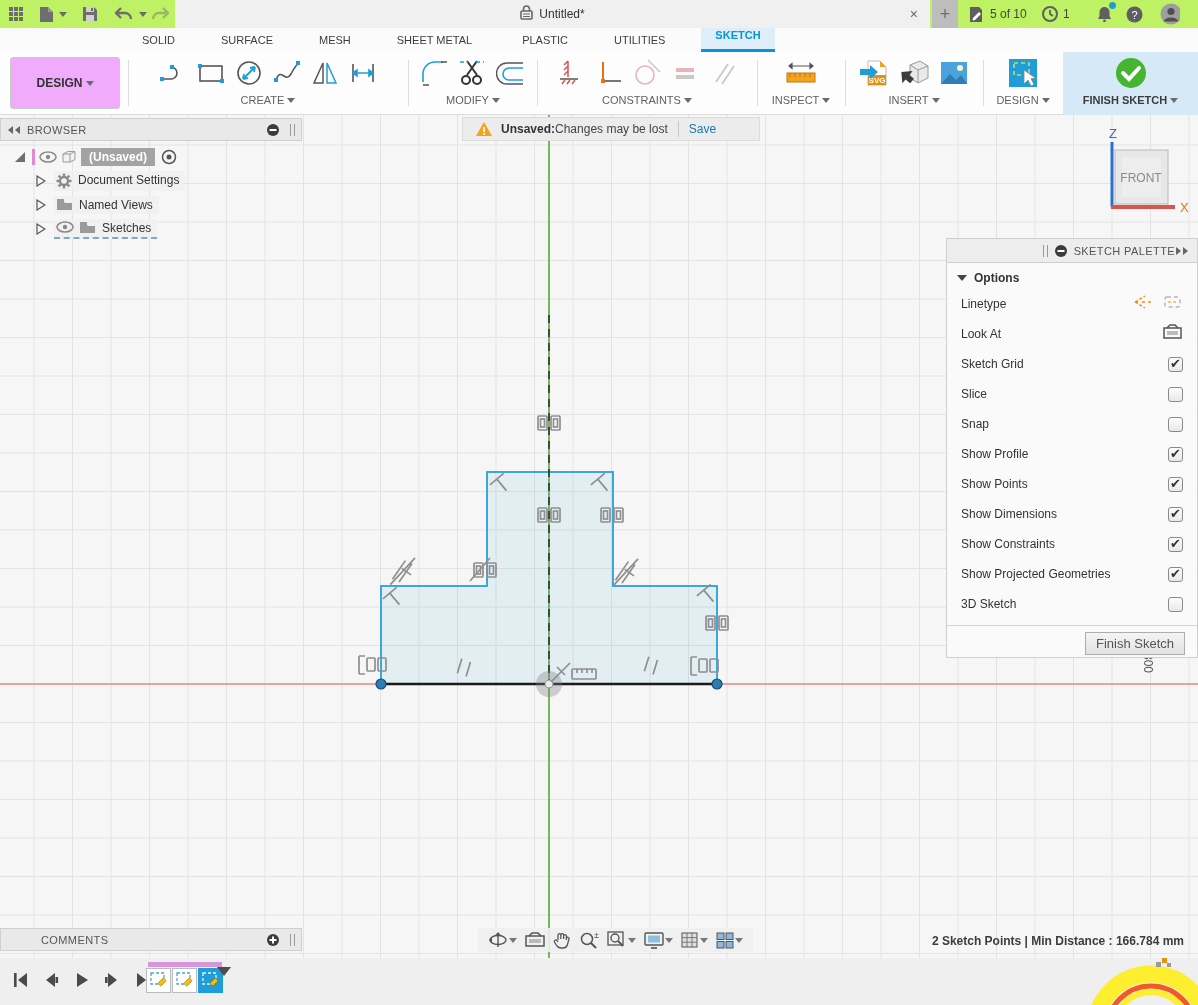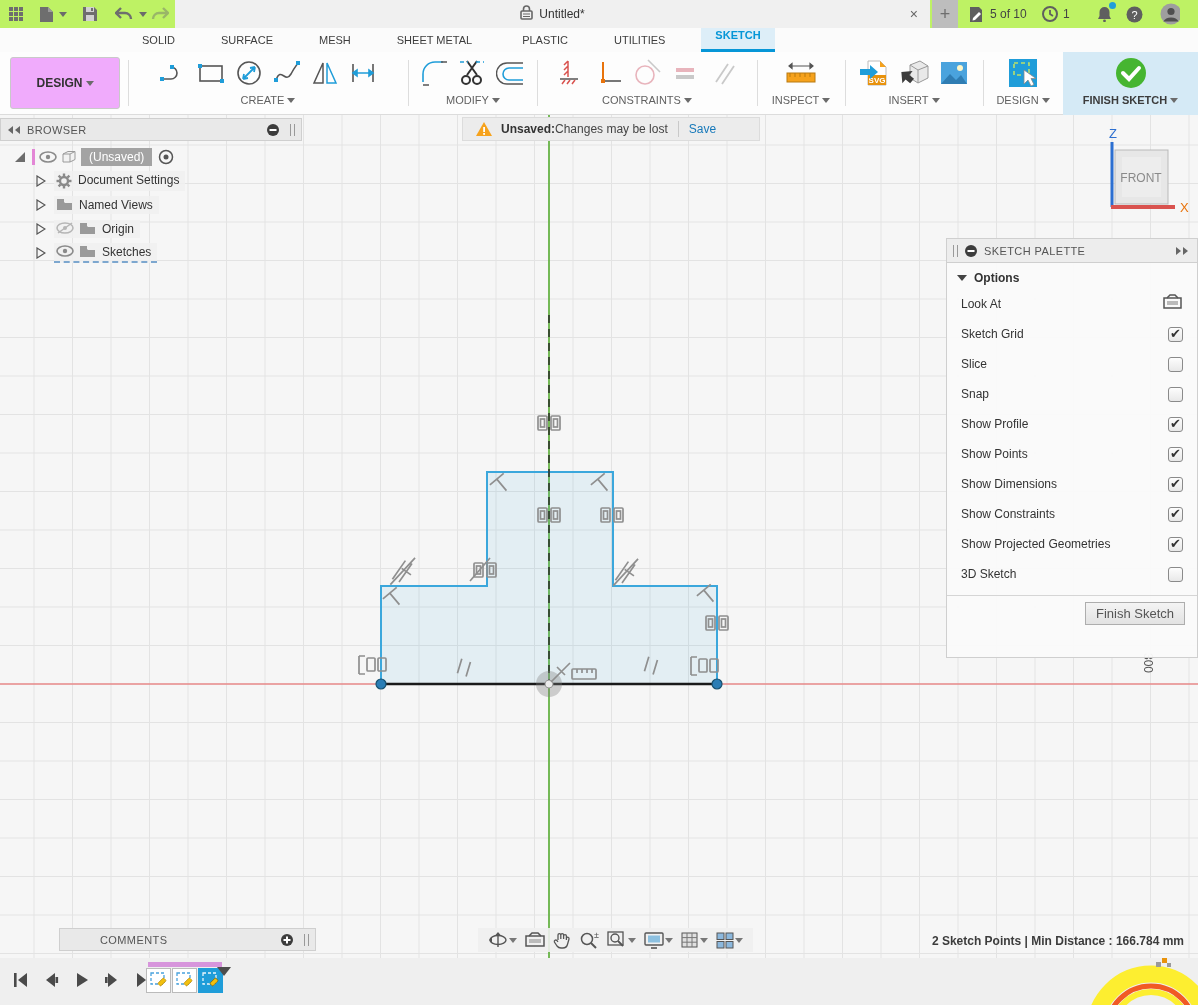--- a/index.html
+++ b/index.html
@@ -42,42 +42,42 @@
   #dim-label { position:absolute; left:1138px; top:656px; z-index:3; font-size:12px; color:#555; transform:rotate(90deg); }
 
   
   .panel-header { background:#e9e9e9; border:1px solid #cfcfcf; display:flex; align-items:center; font-size:11px; color:#555; letter-spacing:.4px; }
   .grip { width:5px; height:12px; border-left:1px solid #999; border-right:1px solid #999; margin:0 6px; }
   #browser { position:absolute; left:0; top:118px; width:302px; z-index:20; }
   #browser .panel-header { height:23px; }
   .tree { padding:4px 0 4px 14px; font-size:12px; color:#333; }
   .trow { display:flex; align-items:center; height:24px; cursor:pointer; }
   .rowbg { background:rgba(240,240,240,.85); display:flex; align-items:flex-start; padding:2px 6px 2px 2px; }
-  .unsaved-chip { background:#a3a3a3; color:#fff; font-weight:normal; padding:2px 8px; font-size:12px; }
+  .unsaved-chip { background:#a3a3a3; color:#fff; font-weight:bold; padding:2px 8px; font-size:12px; }
   .pinkbar { width:3px; height:16px; background:#e387d6; margin-right:4px; }
   .dash-under { border-bottom:2px dashed #7da7cf; }
 
   #warnbar { position:absolute; left:462px; top:117px; width:298px; height:24px; background:#ececec; border:1px solid #dcdcdc; display:flex; align-items:center; z-index:20; font-size:12px; }
   #warnbar .sep { width:1px; height:16px; background:#c9c9c9; margin:0 10px; }
   #save-link { color:#1779ba; cursor:pointer; }
 
   #viewcube { position:absolute; left:1095px; top:122px; width:100px; height:100px; z-index:20; }
 
   #palette { position:absolute; left:946px; top:238px; width:252px; height:420px; z-index:20; background:rgba(250,250,250,.96); border:1px solid #cfcfcf; }
-  #palette .panel-header { height:24px; border:none; border-bottom:1px solid #cfcfcf; background:#ededed; justify-content:space-between; }
+  #palette .panel-header { height:24px; border:none; border-bottom:1px solid #cfcfcf; background:#ededed; justify-content:flex-end; }
   #opts-title { display:flex; align-items:center; font-size:12px; font-weight:bold; color:#333; padding:8px 0 4px 10px; }
   .tri-dn { width:0; height:0; border-left:5px solid transparent; border-right:5px solid transparent; border-top:6px solid #444; margin-right:7px; }
   .p-row { display:flex; align-items:center; justify-content:space-between; height:30px; padding:0 14px 0 14px; }
   .p-label { font-size:12px; color:#333; }
   .cb { width:15px; height:15px; border:1px solid #8a8a8a; border-radius:3px; background:linear-gradient(#fdfdfd,#e8e8e8); position:relative; cursor:pointer; }
   .cb.checked::after { content:"✔"; position:absolute; left:1px; top:-2px; font-size:13px; color:#333; }
   #palette-footer { border-top:1px solid #d5d5d5; height:36px; display:flex; align-items:center; justify-content:flex-end; padding-right:12px; margin-top:6px; }
   #finish-sketch-btn { border:1px solid #adadad; background:linear-gradient(#f4f4f4,#e2e2e2); color:#555; font-size:13px; padding:3px 10px; cursor:pointer; }
 
-  #comments { position:absolute; left:14px; top:928px; width:302px; z-index:20;padding-left:45px; }
+  #comments { position:absolute; left:0; top:928px; width:302px; z-index:20; }
   #comments .panel-header { height:23px; }
 
   #navbar { position:absolute; left:478px; top:928px; height:24px; z-index:20; display:flex; align-items:center; background:rgba(240,240,240,.9); padding:0 6px; }
   #navbar > span { margin:0 4px; display:flex; align-items:center; cursor:pointer; }
   #navbar .caret { border-top-color:#777; margin-left:1px; }
 
   #selinfo { position:absolute; right:14px; top:934px; z-index:20; font-size:12px; font-weight:bold; color:#3c3c3c; }
 
   
   #timeline { position:absolute; left:0; top:958px; width:1198px; height:47px; background:#efefef; z-index:25; }
@@ -559,37 +559,20 @@
             <path d="M1,3 h6 l2,2 h7 v7 h-15 z" fill="#9a9a9a"></path>
             <rect x="1" y="1" width="7" height="3" fill="#9a9a9a"></rect>
           </svg>
         <span>Named Views</span>
       </span>
     </div>
     <div class="trow" style="padding-left:22px">
       <svg width="10" height="12" style="margin-right:8px">
           <path d="M1,1 L9,6 L1,11 z" fill="none" stroke="#555" stroke-width="1.2"></path>
         </svg>
-      <span class="rowbg">
-        <svg width="18" height="12" style="margin-right:5px">
-            <ellipse cx="9" cy="6" rx="8" ry="5" fill="none" stroke="#b5b5b5" stroke-width="1.5"></ellipse>
-            <circle cx="9" cy="6" r="2" fill="#b5b5b5"></circle>
-            <line x1="2" y1="11" x2="16" y2="1" stroke="#b5b5b5" stroke-width="1.5"></line>
-          </svg>
-        <svg width="17" height="13" style="margin-right:6px">
-            <path d="M1,3 h6 l2,2 h7 v7 h-15 z" fill="#9a9a9a"></path>
-            <rect x="1" y="1" width="7" height="3" fill="#9a9a9a"></rect>
-          </svg>
-        <span>Origin</span>
-      </span>
-    </div>
-    <div class="trow" style="padding-left:22px">
-      <svg width="10" height="12" style="margin-right:8px">
-          <path d="M1,1 L9,6 L1,11 z" fill="none" stroke="#555" stroke-width="1.2"></path>
-        </svg>
       <span class="rowbg dash-under">
         <svg width="18" height="12" style="margin-right:5px">
             <ellipse cx="9" cy="6" rx="8" ry="5" fill="none" stroke="#8a8a8a" stroke-width="1.6"></ellipse>
             <circle cx="9" cy="6" r="2.2" fill="#8a8a8a"></circle>
           </svg>
         <svg width="17" height="13" style="margin-right:6px">
             <path d="M1,3 h6 l2,2 h7 v7 h-15 z" fill="#9a9a9a"></path>
             <rect x="1" y="1" width="7" height="3" fill="#9a9a9a"></rect>
           </svg>
         <span>Sketches</span>
@@ -635,20 +618,32 @@
     <svg width="14" height="10" style="margin-right:8px">
         <path d="M1,1 L6,5 L1,9 z M8,1 L13,5 L8,9 z" fill="#666"></path>
       </svg>
   </div>
   <div id="opts-title">
     <span class="tri-dn"></span>
     <span>Options</span>
   </div>
   <div id="palette-rows">
       <div class="p-row">
+        <span class="p-label">Linetype</span>
+        <span style="display: flex; align-items: center;">
+          <span style="margin-right:10px"><svg width="20" height="16">
+              <path d="M2,8 L12,2 M2,8 L12,14 M2,8 h5 M9,8 h4 M15,8 h3" stroke="#e8920c" stroke-width="1.4" fill="none" stroke-dasharray="3 2"></path>
+            </svg></span>
+          <span><svg width="20" height="16">
+              <rect x="2" y="3" width="15" height="10" rx="2" fill="none" stroke="#b5b5b5" stroke-width="1.4" stroke-dasharray="4 3"></rect>
+              <line x1="5" y1="8" x2="14" y2="8" stroke="#e8920c" stroke-width="1.2" stroke-dasharray="3 2"></line>
+            </svg></span>
+        </span>
+      </div>
+      <div class="p-row">
         <span class="p-label">Look At</span>
         <span style="display: flex; align-items: center;">
           <span><svg width="20" height="16">
               <rect x="1" y="4" width="17" height="10" fill="none" stroke="#555" stroke-width="1.5"></rect>
               <rect x="4" y="7" width="11" height="4" fill="#bbb"></rect>
               <path d="M4,4 l3,-3 h5 l3,3" fill="none" stroke="#555" stroke-width="1.5"></path>
             </svg></span>
         </span>
       </div>
       <div class="p-row">

